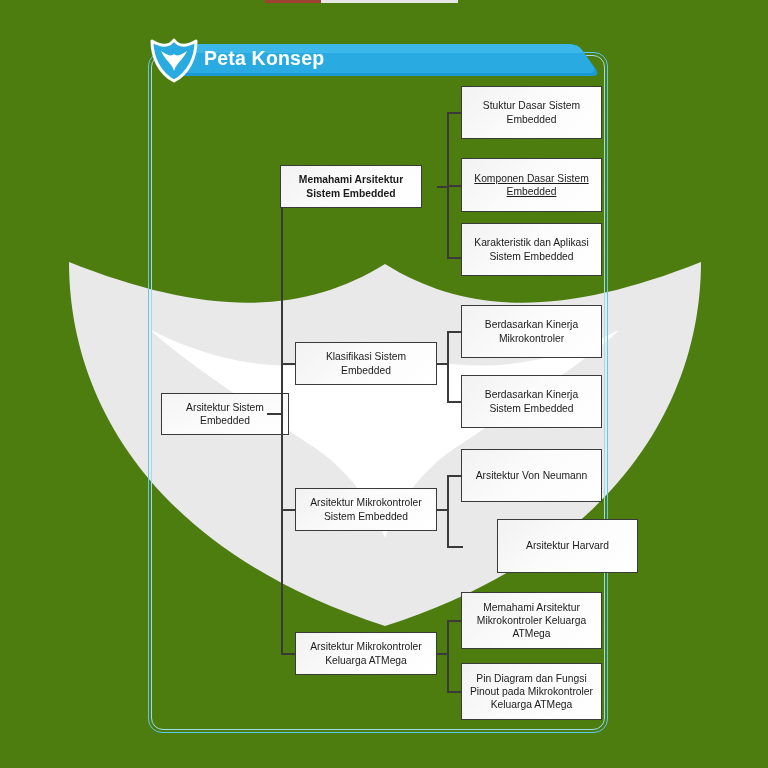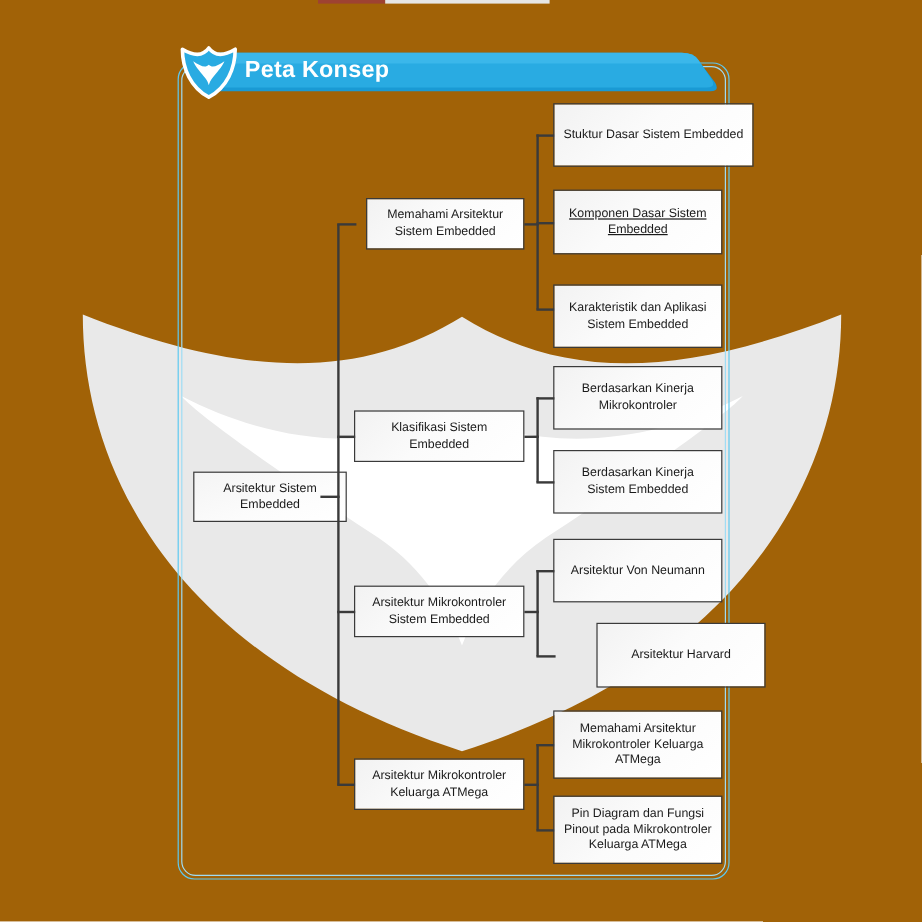--- a/index.html
+++ b/index.html
@@ -9,21 +9,21 @@
     height: 768px;
     background: #ffffff;
     font-family: "Liberation Sans", sans-serif;
     overflow: hidden;
   }
 
   #page {
     position: relative;
     width: 768px;
     height: 768px;
-    background: #a16207;
+    background: #4d7c0f;
   }
 
   
   #top-rule {
     position: absolute;
     left: 265px;
     top: 0px;
     width: 56px;
     height: 3px;
     background: #9e4232;
@@ -180,38 +180,38 @@
 
   <div class="node plain" style="left:161px; top:393px; width:128px; height:42px;">
     <span>Arsitektur Sistem Embedded</span>
   </div>
 
   <div class="conn-h" style="left:267px; top:413px; width:16px;"></div>
 
   <div class="conn-v" style="left:281px; top:187px; width:1.6px; height:467px;"></div>
 
   <div class="conn-h" style="left:281px; top:186px; width:16px;"></div>
-  <div class="node" style="left:305px; top:165px; width:132px; height:43px;">
+  <div class="node" style="left:280px; top:165px; width:142px; height:43px;font-weight:bold;">
     <span>Memahami Arsitektur Sistem Embedded</span>
   </div>
   <div class="conn-h" style="left:437px; top:186px; width:12px;"></div>
   <div class="conn-v" style="left:447px; top:112px; height:146px;"></div>
 
   <div class="conn-h" style="left:447px; top:112px; width:16px;"></div>
-  <div class="node" style="left:461px; top:86px; width:167px; height:53px;">
+  <div class="node" style="left:461px; top:86px; width:141px; height:53px;">
     <span>Stuktur Dasar Sistem Embedded</span>
   </div>
 
   <div class="conn-h" style="left:447px; top:185px; width:16px;"></div>
   <div class="node" style="left:461px; top:158px; width:141px; height:54px;text-decoration:underline;">
     <span>Komponen Dasar Sistem Embedded</span>
   </div>
 
   <div class="conn-h" style="left:447px; top:257px; width:16px;"></div>
-  <div class="node" style="left:461px; top:237px; width:141px; height:53px;">
+  <div class="node" style="left:461px; top:223px; width:141px; height:53px;">
     <span>Karakteristik dan Aplikasi Sistem Embedded</span>
   </div>
 
   <div class="conn-h" style="left:281px; top:363px; width:16px;"></div>
   <div class="node" style="left:295px; top:342px; width:142px; height:43px;">
     <span>Klasifikasi Sistem Embedded</span>
   </div>
   <div class="conn-h" style="left:437px; top:363px; width:12px;"></div>
   <div class="conn-v" style="left:447px; top:331px; height:71px;"></div>
 

